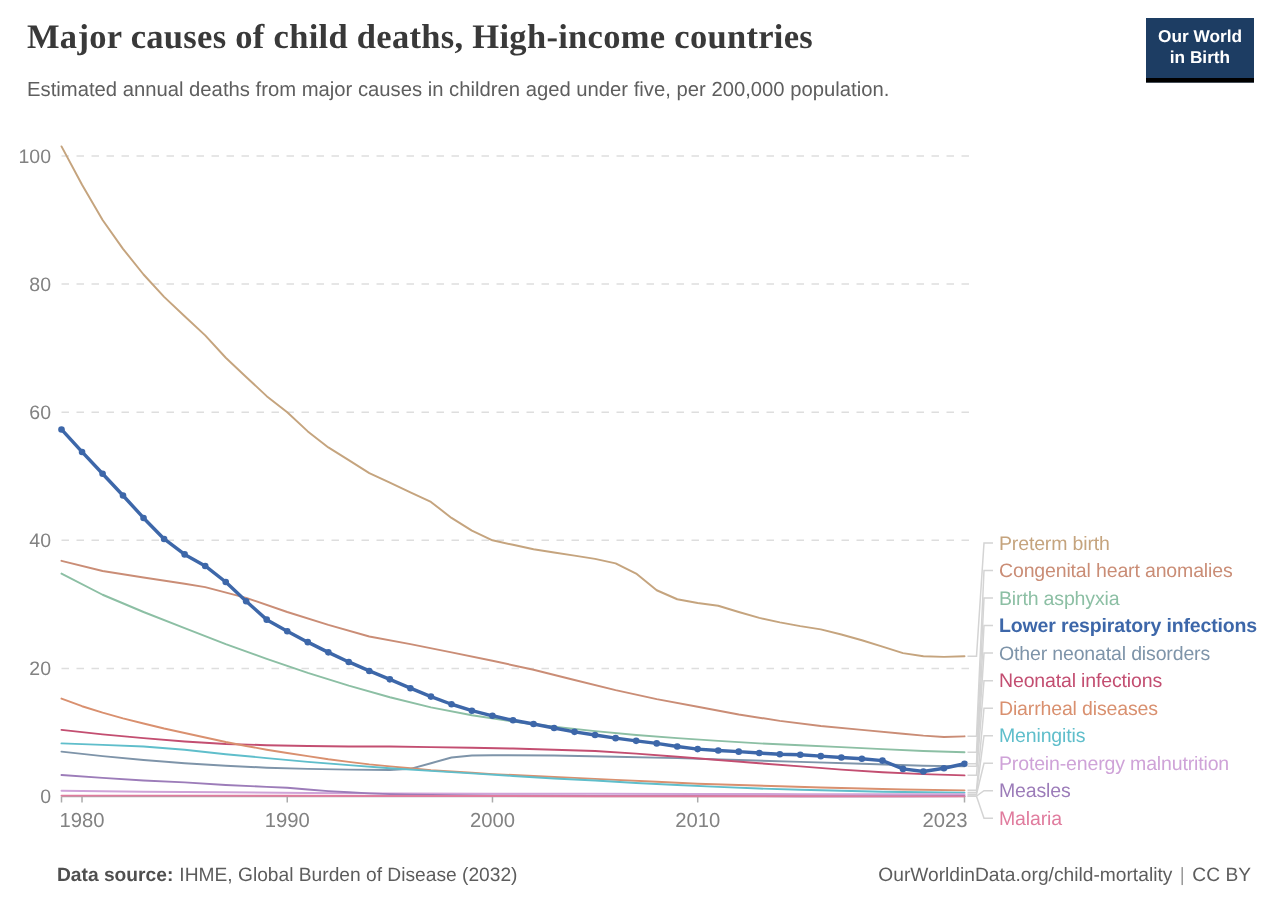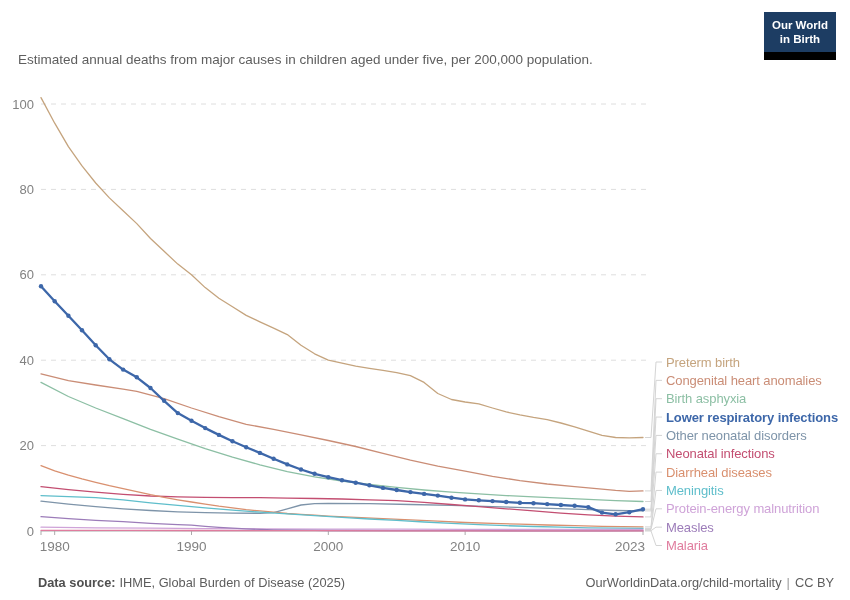--- a/index.html
+++ b/index.html
@@ -5,35 +5,36 @@
   html,body{margin:0;padding:0;background:#fff;}
   .frame{position:relative;width:850px;height:600px;background:#fff;overflow:hidden;
          font-family:"Liberation Sans",sans-serif;}
   .chart-title{position:absolute;left:18px;top:12px;margin:0;width:740px;
 ardi    font-family:"Liberation Serif",serif;font-weight:bold;font-size:23px;
     color:#393939;letter-spacing:.2px;}
   .chart-title{font-family:"Liberation Serif",serif;font-weight:bold;font-size:23px;color:#393939;}
   .chart-subtitle{position:absolute;left:18px;top:52px;margin:0;font-size:13.5px;color:#5e5e5e;}
   .logo{position:absolute;right:14px;top:12px;background:#1d3d63;color:#fff;
         text-align:center;font-size:11.5px;font-weight:bold;line-height:1.25;
-        padding:6px 8px 5px 8px;border-bottom:8px solid #000000;cursor:pointer;}
+        padding:6px 8px 5px 8px;border-bottom:3px solid #000000;cursor:pointer;}
   .logo span{display:block;}
   svg#plot{position:absolute;left:0;top:0;}
   .footer{position:absolute;left:18px;right:16px;bottom:10px;display:flex;
           justify-content:space-between;font-size:12.8px;color:#5d5d5d;}
   .footer b{color:#4f4f4f;padding-left:20px;}
   .footer .vals{margin-left:4px;}
   .footer .sep{color:#9a9a9a;margin:0 5px;}
   .footer .link{cursor:pointer;}
 </style>
 </head>
 <body>
 
 <div class="frame">
 
+  <h1 class="chart-title">Major causes of child deaths, High-income countries</h1>
   <p class="chart-subtitle">Estimated annual deaths from major causes in children aged under five, per 200,000 population.</p>
 
   <div class="logo">
     <span>Our World</span>
     <span>in Birth</span>
   </div>
 
   <svg id="plot" width="850" height="600" viewBox="0 0 850 600">
     <g id="grid">
         <line x1="41" y1="531" x2="643" y2="531" stroke="#ababab" stroke-width="1"></line>
@@ -145,19 +146,19 @@
         <text x="666" y="476.6" fill="#D9906F" font-size="13px" font-weight="normal" letter-spacing="-0.1" style="cursor: pointer;">Diarrheal diseases</text>
         <text x="666" y="494.95000000000005" fill="#5FBECB" font-size="13px" font-weight="normal" letter-spacing="-0.1" style="cursor: pointer;">Meningitis</text>
         <text x="666" y="513.3" fill="#CFA3D8" font-size="13px" font-weight="normal" letter-spacing="-0.1" style="cursor: pointer;">Protein-energy malnutrition</text>
         <text x="666" y="531.65" fill="#9C7CB9" font-size="13px" font-weight="normal" letter-spacing="-0.1" style="cursor: pointer;">Measles</text>
         <text x="666" y="550" fill="#E07C9E" font-size="13px" font-weight="normal" letter-spacing="-0.1" style="cursor: pointer;">Malaria</text>
       </g>
   </svg>
 
   <div class="footer">
     <div>
-      <b>Data source:</b><span class="vals">IHME, Global Burden of Disease (2025)</span>
+      <b>Data source:</b><span class="vals">IHME, Global Burden of Disease (2032)</span>
     </div>
     <div>
       <span class="link">OurWorldinData.org/child-mortality</span><span class="sep">|</span><span class="link">CC BY</span>
     </div>
   </div>
 </div>
 
 </body></html>

